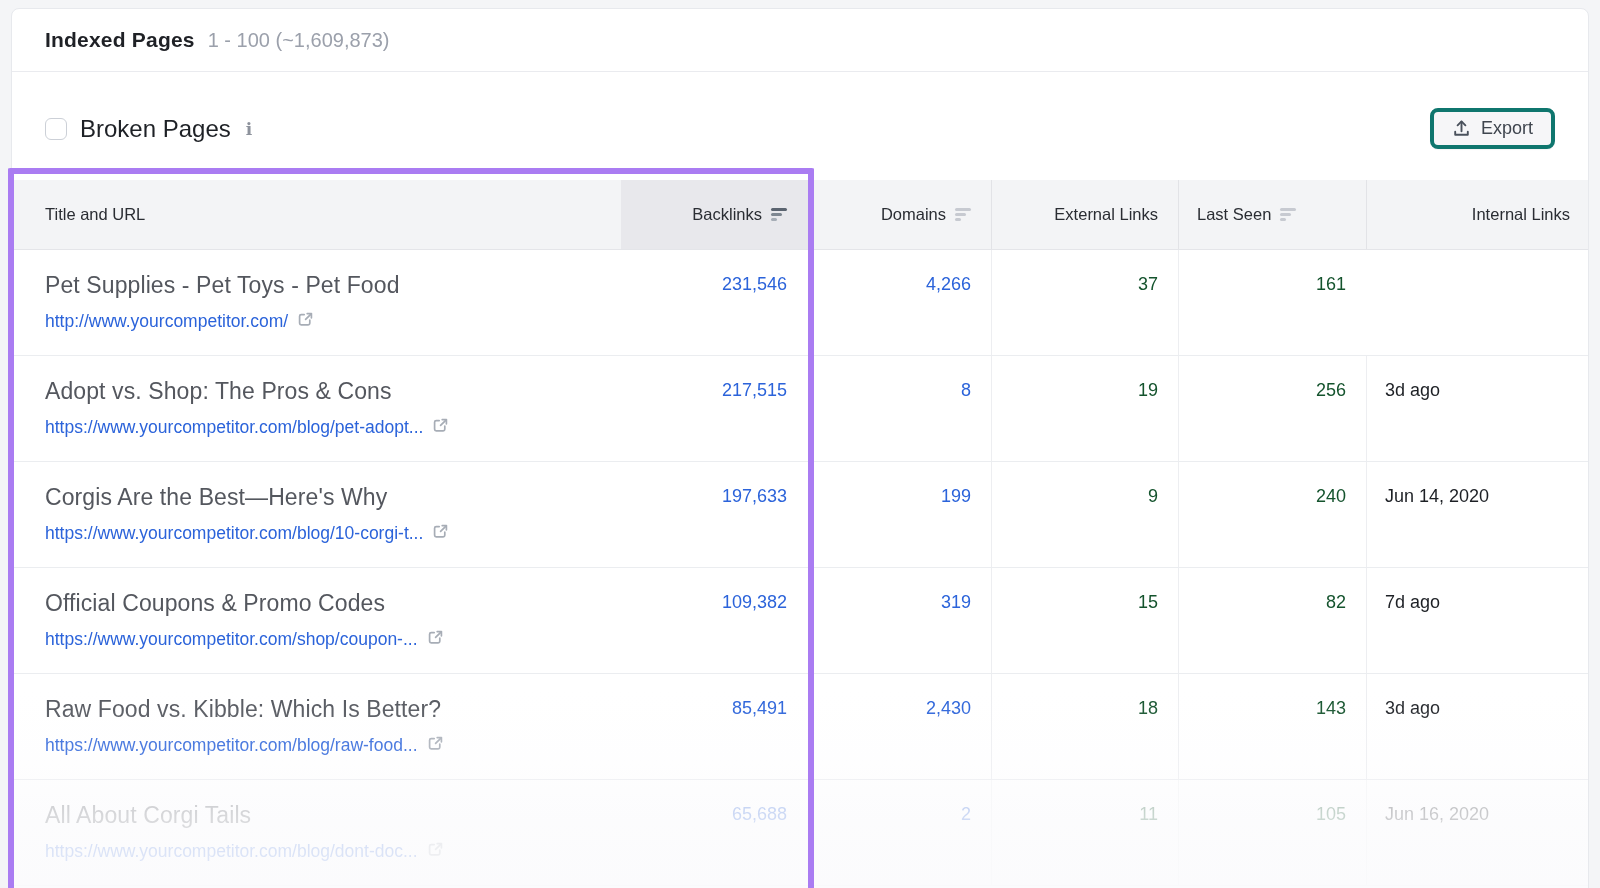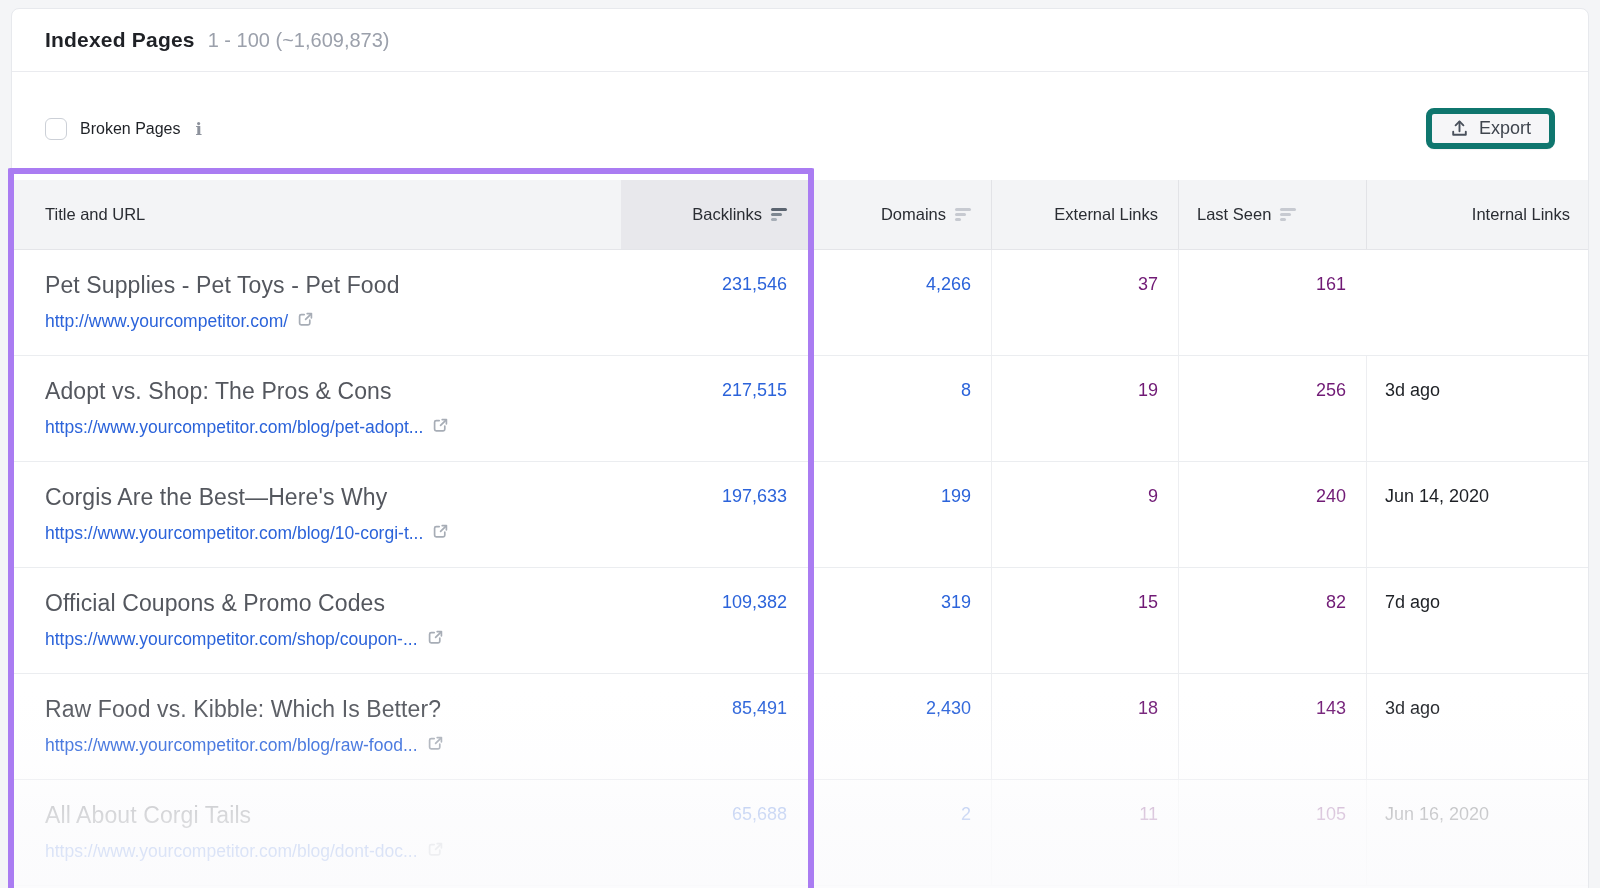--- a/index.html
+++ b/index.html
@@ -25,28 +25,28 @@
   
   .controls {
     margin-top:36px; padding:0 33px; height:41px;
     display:flex; align-items:center; justify-content:space-between;
   }
   .left-group { display:flex; align-items:center; gap:13px; }
   .checkbox {
     width:22px; height:22px; border:1.5px solid #ccd0d7; border-radius:6px;
     background:#fff; display:inline-block; cursor:pointer;
   }
-  .checkbox-label { font-size:16px; color:#1e2126; }
+  .checkbox-label { font-size:24px; color:#1e2126; }
   .info-i {
     font-family:"DejaVu Serif", serif; font-weight:bold; font-size:17px;
     color:#8d929c; padding:0 2px; cursor:pointer;
   }
   .export-btn {
     display:flex; align-items:center; gap:10px; height:41px; padding:0 18px;
-    background:#f6f6f8; border:6px solid #0f766e; border-radius:8px;
+    background:#f6f6f8; border:4px solid #0f766e; border-radius:8px;
     font-size:18px; color:#3f454e; font-family:"Liberation Sans",sans-serif;
     cursor:pointer; box-shadow:0 1px 1px rgba(20,22,30,.04);
   }
   
   .table { margin-top:31px; width:1578px; }
   .thead, .trow {
     display:grid;
     grid-template-columns:609px 190px 180px 187px 188px 224px;
   }
   .thead {
@@ -71,21 +71,21 @@
   .trow { height:106px; border-bottom:1px solid #ebedf0; background:#fff; }
   .cell { padding-top:24px; font-size:18px; }
   .cell-title { padding-left:33px; padding-top:22px; }
   .row-title { font-size:23px; color:#54575e; letter-spacing:.1px; }
   .url-line { margin-top:12px; display:flex; gap:9px; }
   .url { font-size:17.5px; color:#2b63da; text-decoration:none; cursor:pointer; }
   .num { text-align:right; }
   .pad24 { padding-right:24px; }
   .pad20 { padding-right:20px; }
   .blue { color:#2b63da; cursor:pointer; }
-  .dark { color:#701a75; }
+  .dark { color:#14532d; }
   .bdiv { border-left:1px solid #edeef1; }
   .cell-lastseen { padding-left:18px; color:#1d2025; }
   .ext-icon { flex:0 0 auto; cursor:pointer; }
   
   .fade-overlay {
     position:absolute; left:0; right:0; top:682px; height:210px; z-index:5;
     background:linear-gradient(to bottom,
       rgba(250,250,252,0) 0%,
       rgba(250,250,252,0.22) 35%,
       rgba(250,250,252,0.58) 60%,

